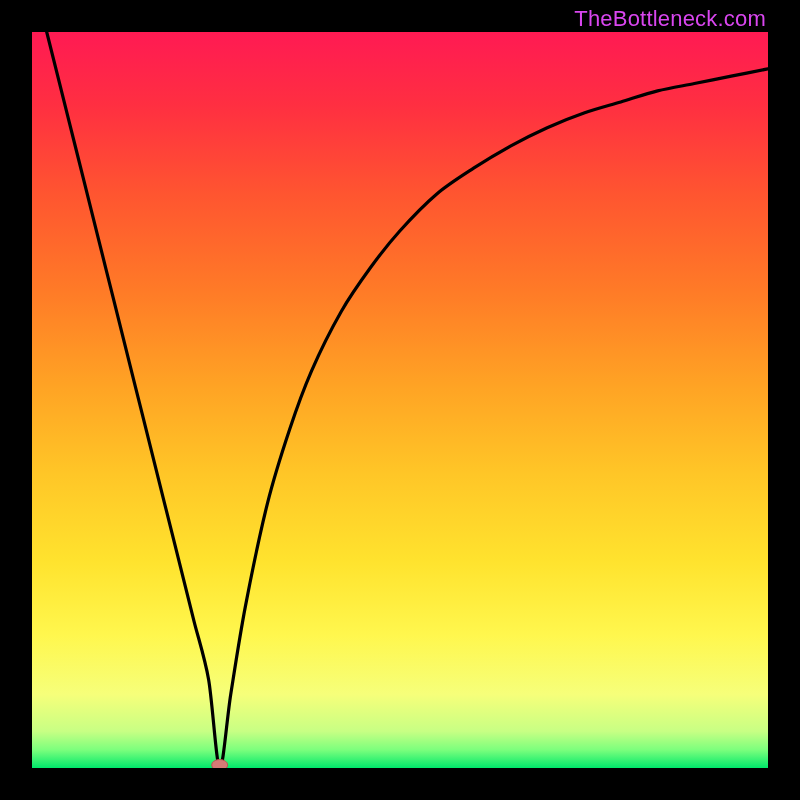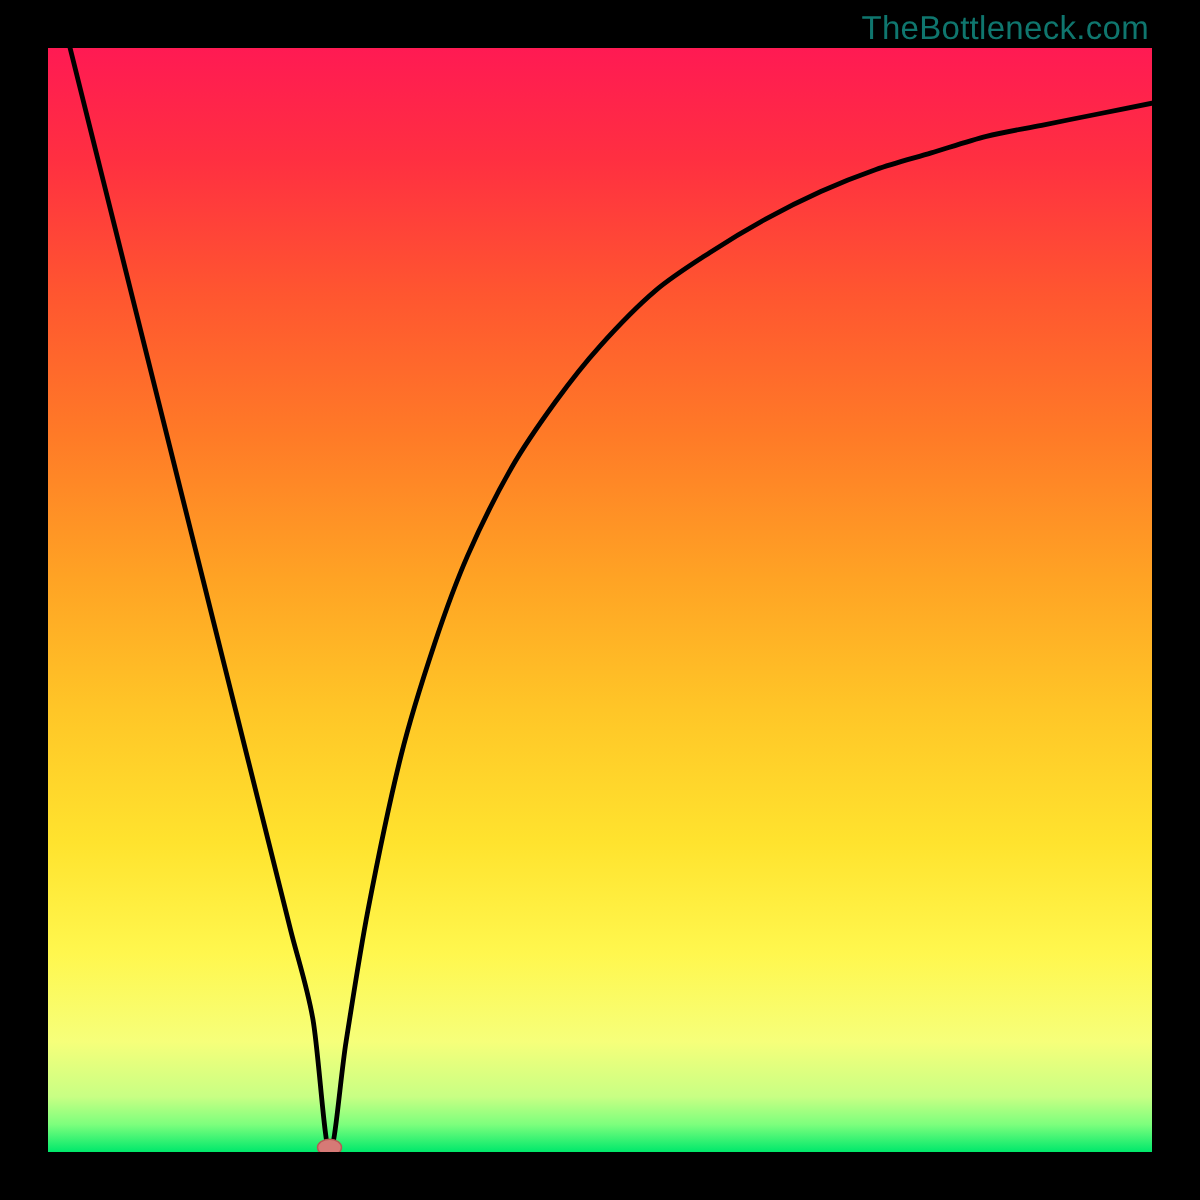--- a/index.html
+++ b/index.html
@@ -29,21 +29,21 @@
   .gradient {
     position: absolute;
     top: 0; left: 0;
     width: 100%;
     height: 100%;
   }
   .watermark {
     position: absolute;
     top: 6px;
     right: 34px;
-    color: #0f766e;
+    color: #d946ef;
     font-size: 22px;
     font-weight: 500;
     letter-spacing: 0.2px;
   }
   svg { display: block; }
 </style>
 </head>
 <body>
 
 <div class="frame">

